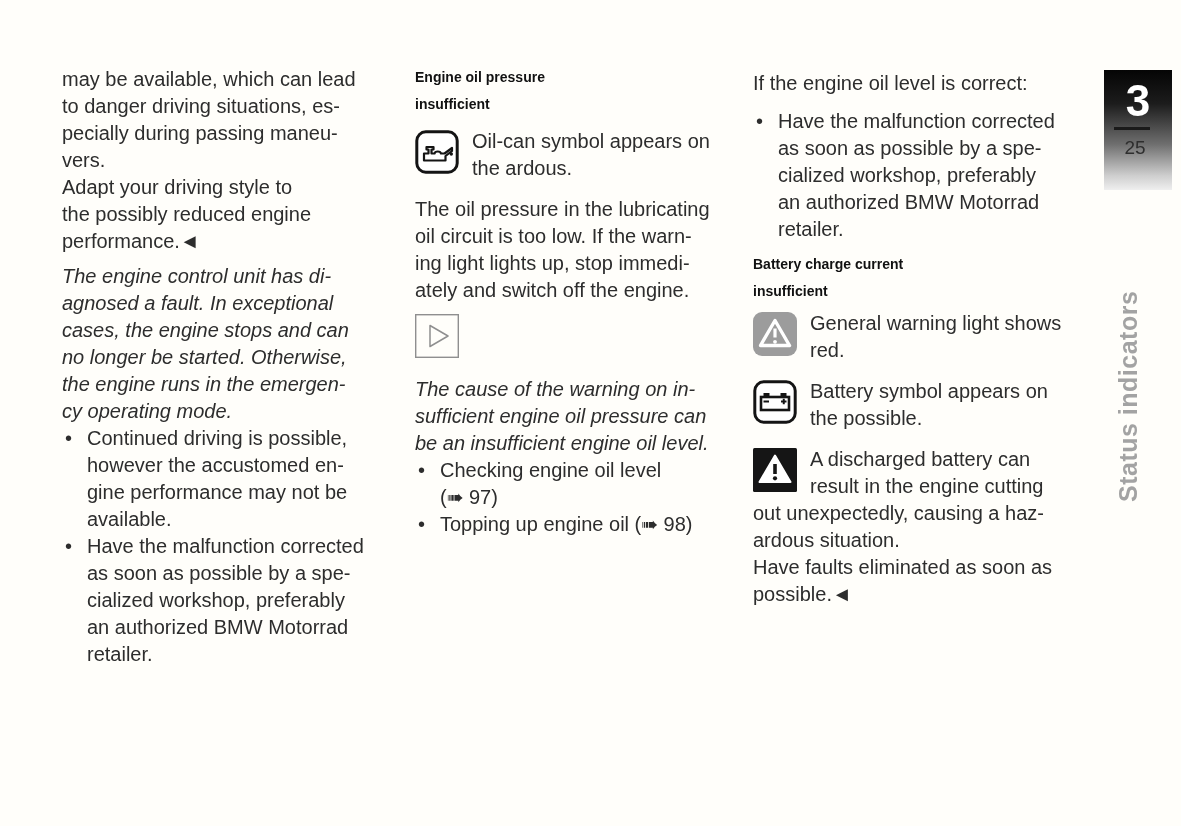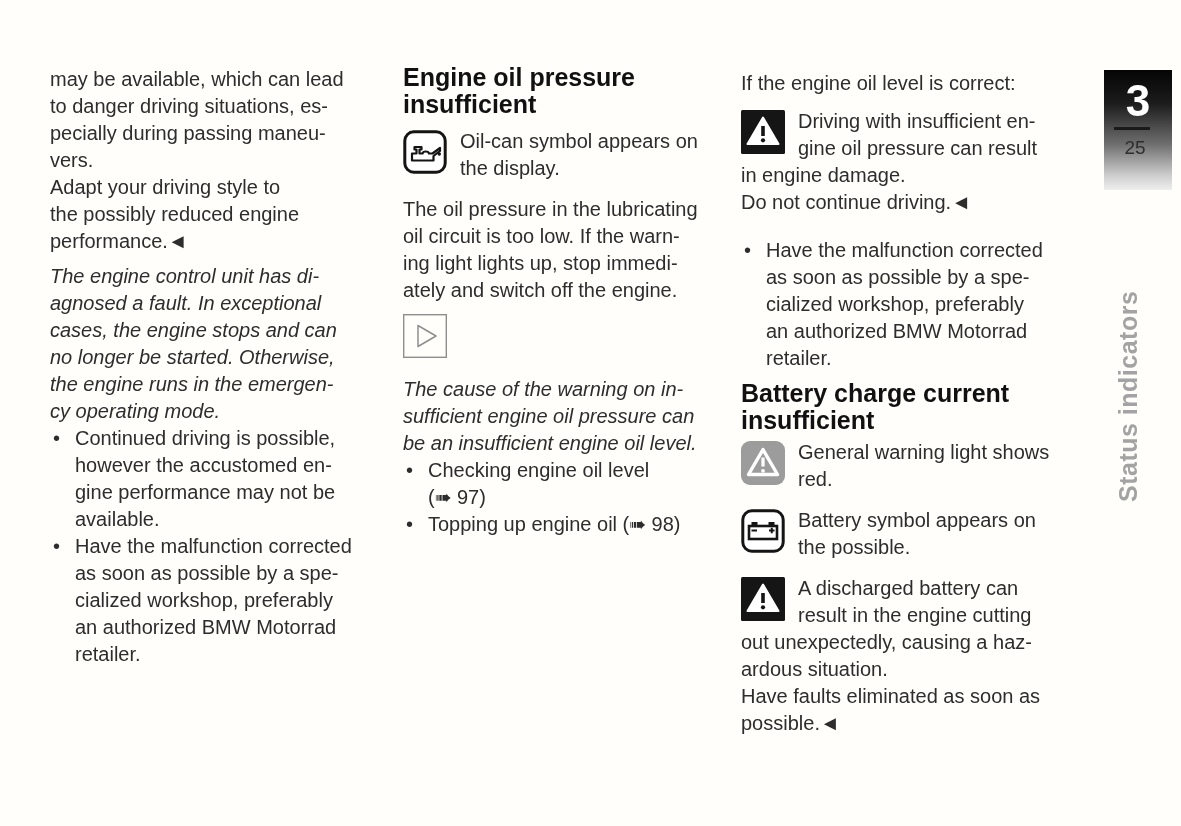--- a/index.html
+++ b/index.html
@@ -5,33 +5,33 @@
   html,body { margin:0; padding:0; }
   body { background:#ffffff; }
   .page {
     position:relative;
     width:1181px; height:826px;
     background:#fffefa;
     font-family:"Liberation Sans","DejaVu Sans",sans-serif;
     color:#2d2d2d;
     overflow:hidden;
   }
-  .col { position:absolute; font-size:20px; line-height:27px; }
+  .col { position:absolute; font-size:20px; line-height:27px;margin-left:12px; }
   #col-left  { left:50px;  top:66px; width:340px; }
   #col-mid   { left:403px; top:64px; width:345px; }
   #col-right { left:741px; top:70px; width:342px; }
 
   .para { margin:0 0 8px 0; white-space:pre-line; }
   .mb0  { margin-bottom:0;font-style:italic; }
   .mb6  { margin-bottom:6px; }
   .mb11 { margin-bottom:11px; }
 
   .col-heading {
     margin:0 0 10px 0;
-    font-size:25px; line-height:27px; font-weight:bold;
+    font-size:14px; line-height:27px; font-weight:bold;
     color:#111; white-space:pre-line;
   }
   .col-heading.mt8 { margin-top:8px; margin-bottom:5px; }
 
   .icon-block { margin:0 0 14px 0; }
   .icon-block.mb21 { margin-bottom:21px; }
   .icon-block::after { content:""; display:block; clear:both; }
   .icon44 {
     float:left; width:44px; height:44px;
     margin:2px 13px 4px 0;
@@ -120,21 +120,21 @@
 
     <div class="icon-block">
       <span class="icon44">
         <svg viewBox="0 0 44 44">
           <rect x="1.8" y="1.8" width="40.4" height="40.4" rx="9" fill="#ffffff" stroke="#141414" stroke-width="3"></rect>
           <path d="M9 23.5 H13.5 V19.5 H11.5 V17 H18.5 V19.5 H16.5 V23.5 H19.5 C20 20.8 25.5 20.8 26 23.5 L29.5 23.5 L37 18 V21 L30.5 26 V30.5 H9 Z" fill="none" stroke="#141414" stroke-width="2.2" stroke-linejoin="round"></path>
           <circle cx="36.3" cy="24" r="1.7" fill="#141414"></circle>
         </svg>
       </span>
       <span class="ib-text">Oil-can symbol appears on
-the display.</span>
+the ardous.</span>
     </div>
 
     <p class="para">The oil pressure in the lubricating
 oil circuit is too low. If the warn-
 ing light lights up, stop immedi-
 ately and switch off the engine.</p>
 
     <div class="icon-block mb6">
       <span class="icon44">
         <svg viewBox="0 0 44 44">
@@ -158,34 +158,20 @@
       <li class="bullet">
         <span class="dot">•</span>
         <span class="b-text">Topping up engine oil (➠ 98)</span>
       </li>
     </ul>
   </section>
 
   <section class="col" id="col-right">
     <p class="para mb11">If the engine oil level is correct:</p>
 
-    <div class="icon-block mb21">
-      <span class="icon44">
-        <svg viewBox="0 0 44 44">
-          <rect x="0" y="0" width="44" height="44" rx="1.5" fill="#151515"></rect>
-          <path d="M22 7.5 L37.5 34 H6.5 Z" fill="#ffffff" stroke="#ffffff" stroke-width="2" stroke-linejoin="round"></path>
-          <line x1="22" y1="16" x2="22" y2="26" stroke="#151515" stroke-width="3.6"></line>
-          <circle cx="22" cy="30.3" r="2.1" fill="#151515"></circle>
-        </svg>
-      </span>
-      <span class="ib-text">Driving with insufficient en-
-gine oil pressure can result
-in engine damage.
-Do not continue driving.◄</span>
-    </div>
 
     <ul class="bullets">
       <li class="bullet">
         <span class="dot">•</span>
         <span class="b-text">Have the malfunction corrected
 as soon as possible by a spe-
 cialized workshop, preferably
 an authorized BMW Motorrad
 retailer.</span>
       </li>

